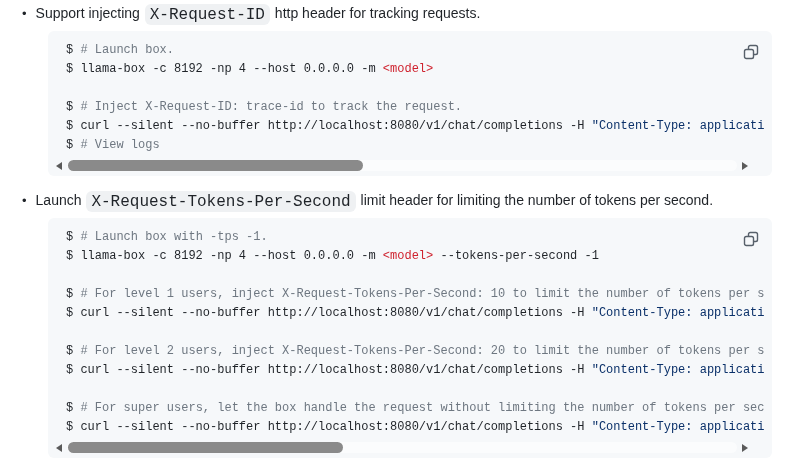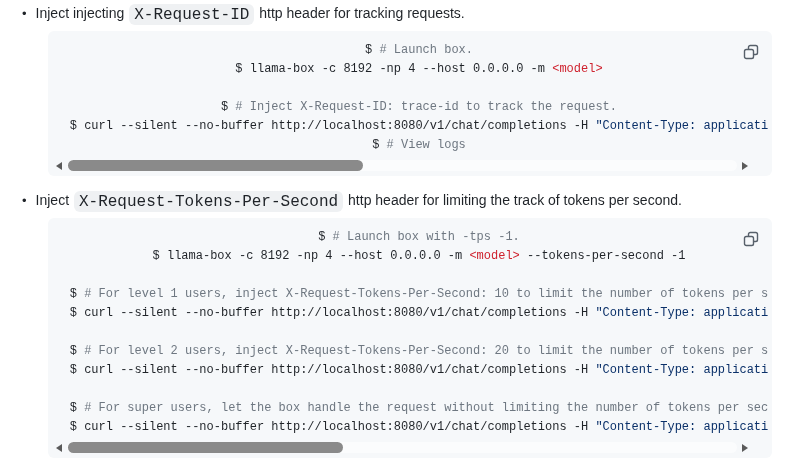--- a/index.html
+++ b/index.html
@@ -42,21 +42,21 @@
     padding: 10px 0 2px 18px;
   }
   .code-pre {
     margin: 0;
     font-family: "Liberation Mono", "DejaVu Sans Mono", monospace;
     font-size: 12px;
     line-height: 19px;
     white-space: pre;
     overflow: hidden;
   }
-  .code-line { height: 19px; white-space: pre; text-align: center; }
+  .code-line { height: 19px; white-space: pre; }
   .seg-p { color: var(--text, #1f2328); }
   .seg-c { color: var(--comment, #6e7781); }
   .seg-s { color: var(--string, #0a3069); }
   .seg-r { color: var(--red, #cf222e); }
 
   .copy-btn {
     position: absolute;
     top: 8px; right: 8px;
     width: 26px; height: 26px;
     padding: 4px;
@@ -107,21 +107,21 @@
 </style>
 </head>
 <body>
 
 <div class="doc">
   <div id="sections">
   <div class="section">
     <div class="bullet-line">
       <span class="bullet-marker">•</span>
       <span class="bullet-text">
-        <span>Inject injecting </span><code class="inline-code">X-Request-ID</code><span> http header for tracking requests.</span>
+        <span>Support injecting </span><code class="inline-code">X-Request-ID</code><span> http header for tracking requests.</span>
       </span>
     </div>
     <div class="code-block">
       <button class="copy-btn">
         <span>
           <svg width="16" height="16" viewBox="0 0 16 16">
             <rect x="5.5" y="1.5" width="9" height="9" rx="1.8" fill="none" stroke="#57606a" stroke-width="1.4"></rect>
             <rect x="1.5" y="5.5" width="9" height="9" rx="1.8" fill="#f6f8fa" stroke="#57606a" stroke-width="1.4"></rect>
           </svg>
         </span>
@@ -134,21 +134,21 @@
         </div>
         <span class="scroll-arrow right"></span>
       </div>
     </div>
   </div>
 
   <div class="section">
     <div class="bullet-line">
       <span class="bullet-marker">•</span>
       <span class="bullet-text">
-        <span>Inject </span><code class="inline-code">X-Request-Tokens-Per-Second</code><span> http header for limiting the track of tokens per second.</span>
+        <span>Launch </span><code class="inline-code">X-Request-Tokens-Per-Second</code><span> limit header for limiting the number of tokens per second.</span>
       </span>
     </div>
     <div class="code-block">
       <button class="copy-btn">
         <span>
           <svg width="16" height="16" viewBox="0 0 16 16">
             <rect x="5.5" y="1.5" width="9" height="9" rx="1.8" fill="none" stroke="#57606a" stroke-width="1.4"></rect>
             <rect x="1.5" y="5.5" width="9" height="9" rx="1.8" fill="#f6f8fa" stroke="#57606a" stroke-width="1.4"></rect>
           </svg>
         </span>

